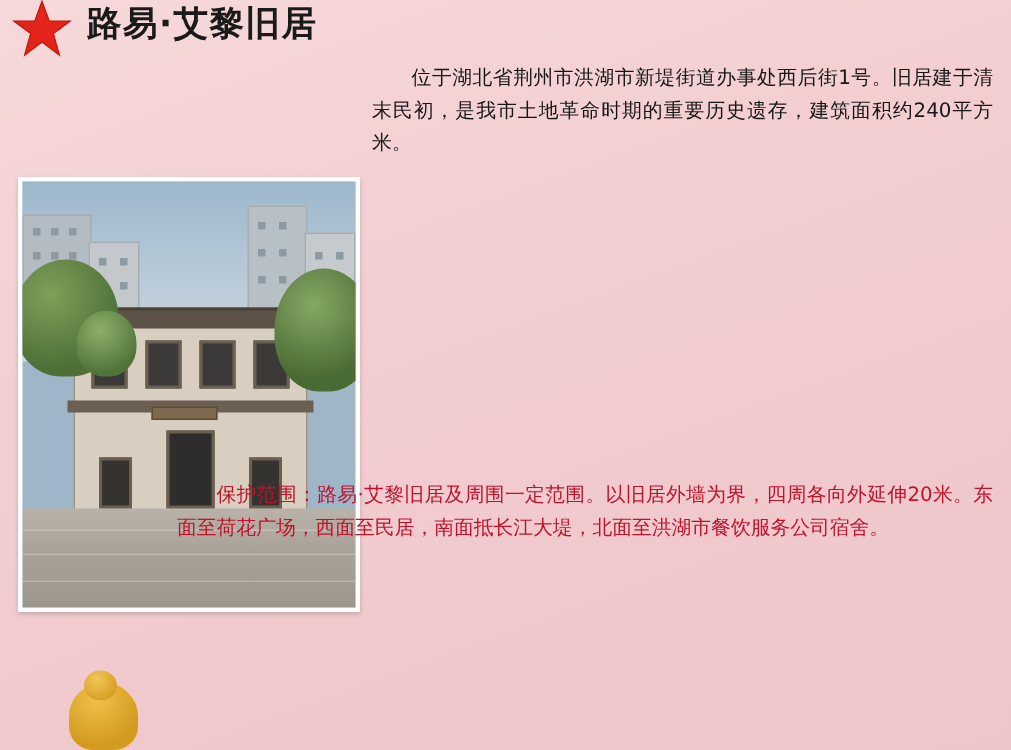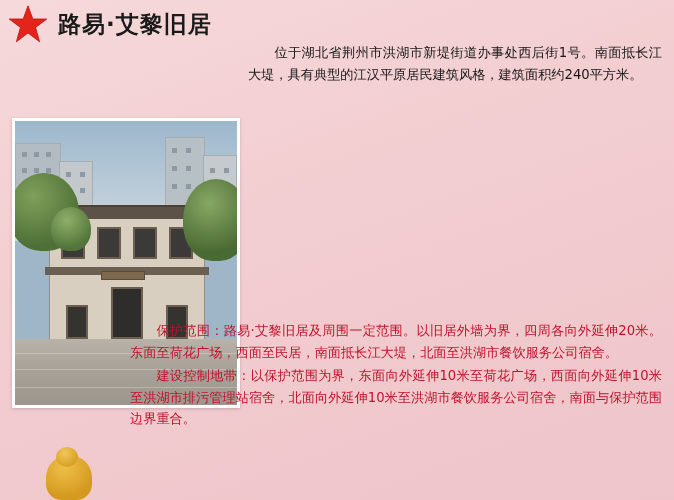--- a/index.html
+++ b/index.html
@@ -21,21 +21,21 @@
     box-sizing: border-box;
   }
   
   #header {
     position: absolute;
     left: 0;
     top: 0;
     width: 674px;
     height: 48px;
     display: flex;
-    align-items: center;
+    align-items: flex-start;
     padding-left: 8px;
     box-sizing: border-box;
   }
   .star {
     width: 40px;
     height: 38px;
     flex: 0 0 auto;
     margin-right: 10px;
   }
   #title {
@@ -205,21 +205,21 @@
     left: 118px;
     top: 320px;
     width: 544px;
     color: #c0122b;
     font-size: 13.2px;
     line-height: 21.5px;
     text-align: justify;
     text-justify: inter-ideograph;
   }
   #lower-text p {
-    margin: 0 0 2px 12px;
+    margin: 0 0 2px 0;
     text-indent: 2em;
   }
 </style>
 </head>
 <body>
 
 <div id="page">
 
   <div id="header">
     <svg class="star" viewBox="0 0 100 95">
@@ -289,21 +289,20 @@
         <div class="paveline" style="top:30px;"></div>
         <div class="paveline" style="top:48px;"></div>
       </div>
     </div>
   </div>
 
   <div class="statue"></div>
   <div class="statue-head"></div>
 
   <div id="body-text">
-    <p>位于湖北省荆州市洪湖市新堤街道办事处西后街1号。南面抵长江大堤，具有典型的江汉平原居民建筑风格，建筑面积约240平方米。</p>
+    <p>位于湖北省荆州市洪湖市新堤街道办事处西后街1号。旧居建于清末民初，是我市土地革命时期的重要历史遗存，建筑面积约240平方米。</p>
   </div>
 
   <div id="lower-text">
     <p>保护范围：路易·艾黎旧居及周围一定范围。以旧居外墙为界，四周各向外延伸20米。东面至荷花广场，西面至民居，南面抵长江大堤，北面至洪湖市餐饮服务公司宿舍。</p>
-    <p>建设控制地带：以保护范围为界，东面向外延伸10米至荷花广场，西面向外延伸10米至洪湖市排污管理站宿舍，北面向外延伸10米至洪湖市餐饮服务公司宿舍，南面与保护范围边界重合。</p>
   </div>
 
 </div>
 
 </body></html>

